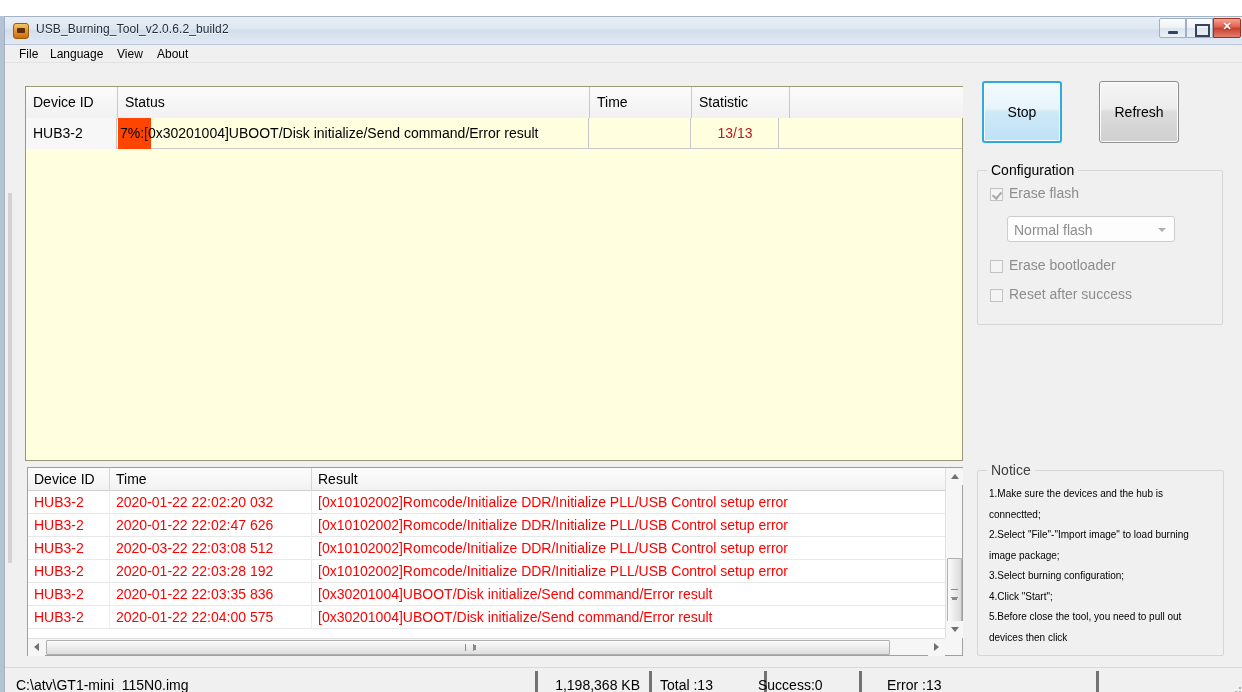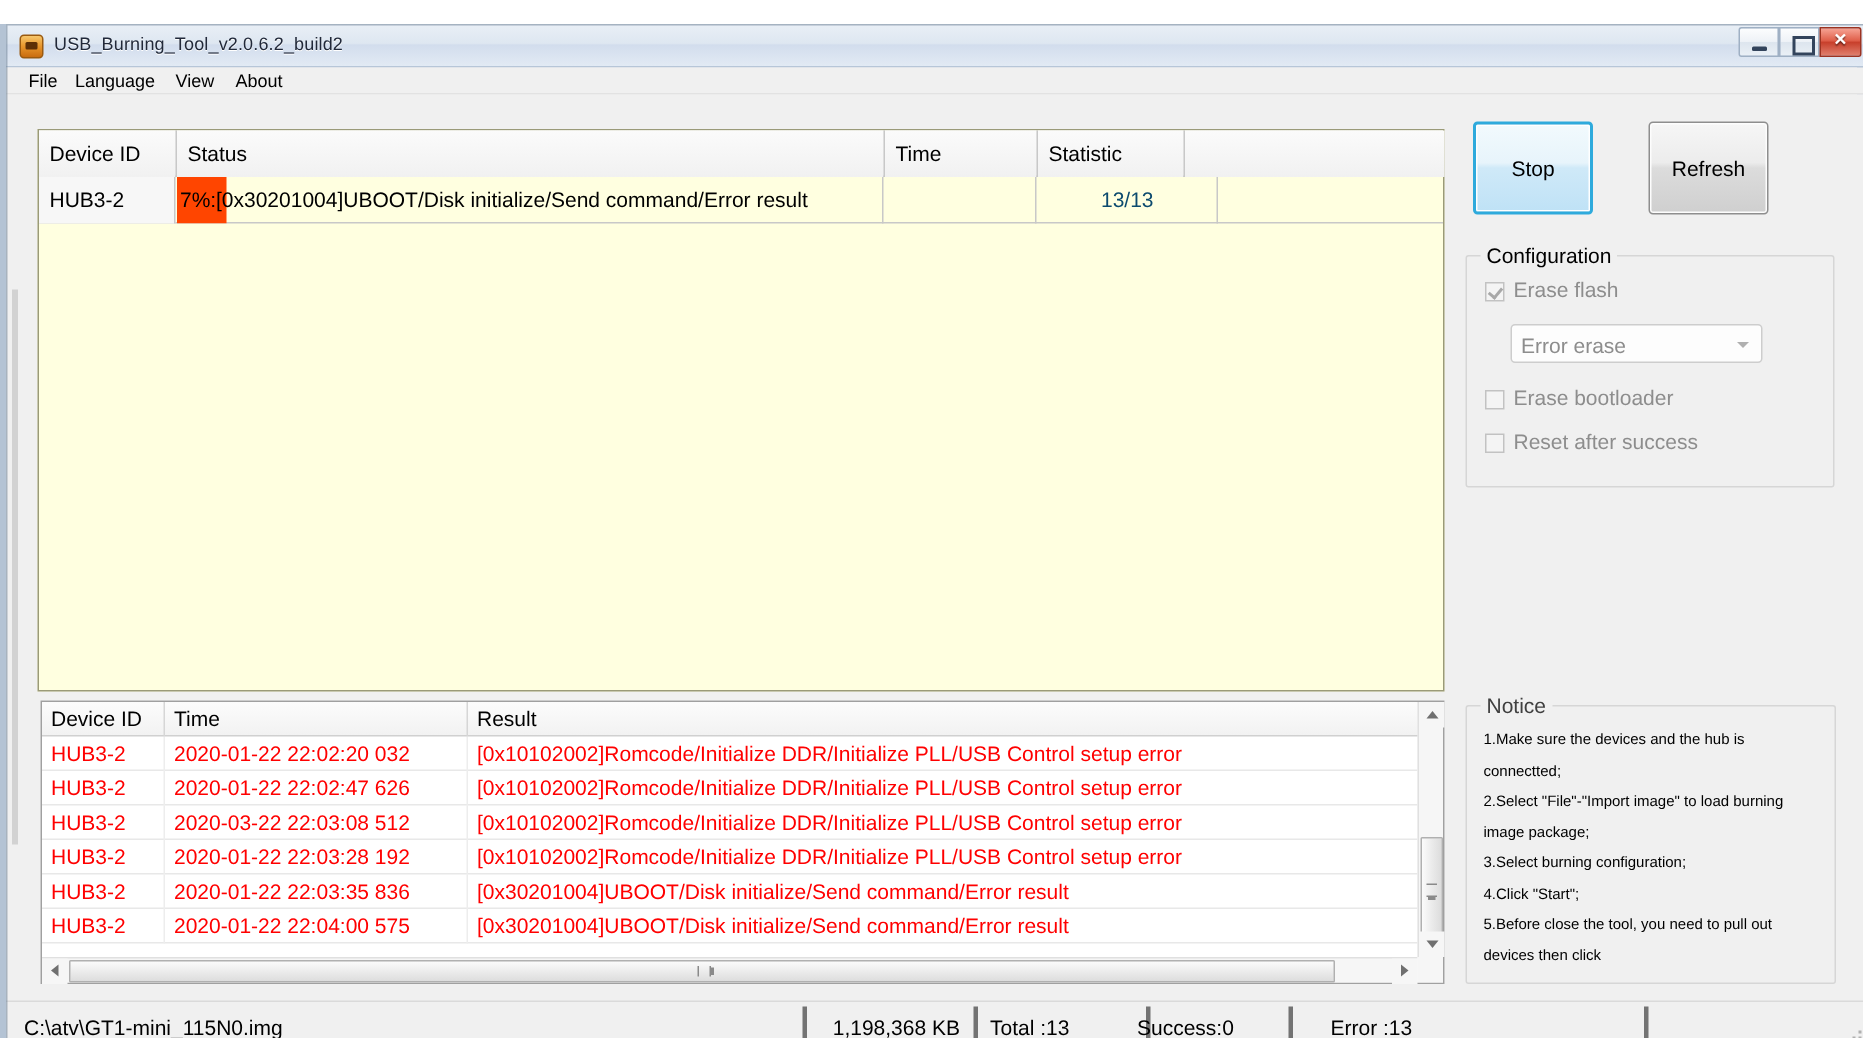--- a/index.html
+++ b/index.html
@@ -147,23 +147,23 @@
   #status-pct {
     position: absolute; left: 2px; top: 0; height: 31px;
     font-size: 14px; line-height: 31px; white-space: nowrap;
     color: #000000;
   }
   #cell-time {
     position: absolute; left: 564px; top: 0; width: 101px; height: 31px;
     border-right: 1px solid #c8c8c8;
   }
   #cell-statistic {
-    position: absolute; left: 666px; top: 0; width: 120px; height: 31px;
+    position: absolute; left: 666px; top: 0; width: 87px; height: 31px;
     border-right: 1px solid #c8c8c8;
-    font-size: 14px; line-height: 31px; text-align: center; color: #0c4a6e;
+    font-size: 14px; line-height: 31px; text-align: center; color: #b91c1c;
   }
   #cell-blank {
     position: absolute; left: 764px; top: 0; right: 0; height: 31px;
   }
 
   
   .big-btn {
     position: absolute; top: 18px; width: 80px; height: 62px;
     font-size: 14px; color: #000000;
     border-radius: 3px;
@@ -417,21 +417,21 @@
 
     <div id="config-group">
       <div id="config-legend">Configuration</div>
 
       <div class="cfg-check" style="top:14px">
         <span class="cbox checked"></span>
         <span class="cfg-label">Erase flash</span>
       </div>
 
       <div id="erase-mode-select">
-        <span>Error erase</span>
+        <span>Normal flash</span>
         <span id="erase-mode-arrow"></span>
       </div>
 
       <div class="cfg-check" style="top:86px">
         <span class="cbox"></span>
         <span class="cfg-label">Erase bootloader</span>
       </div>
 
       <div class="cfg-check" style="top:115px">
         <span class="cbox"></span>

